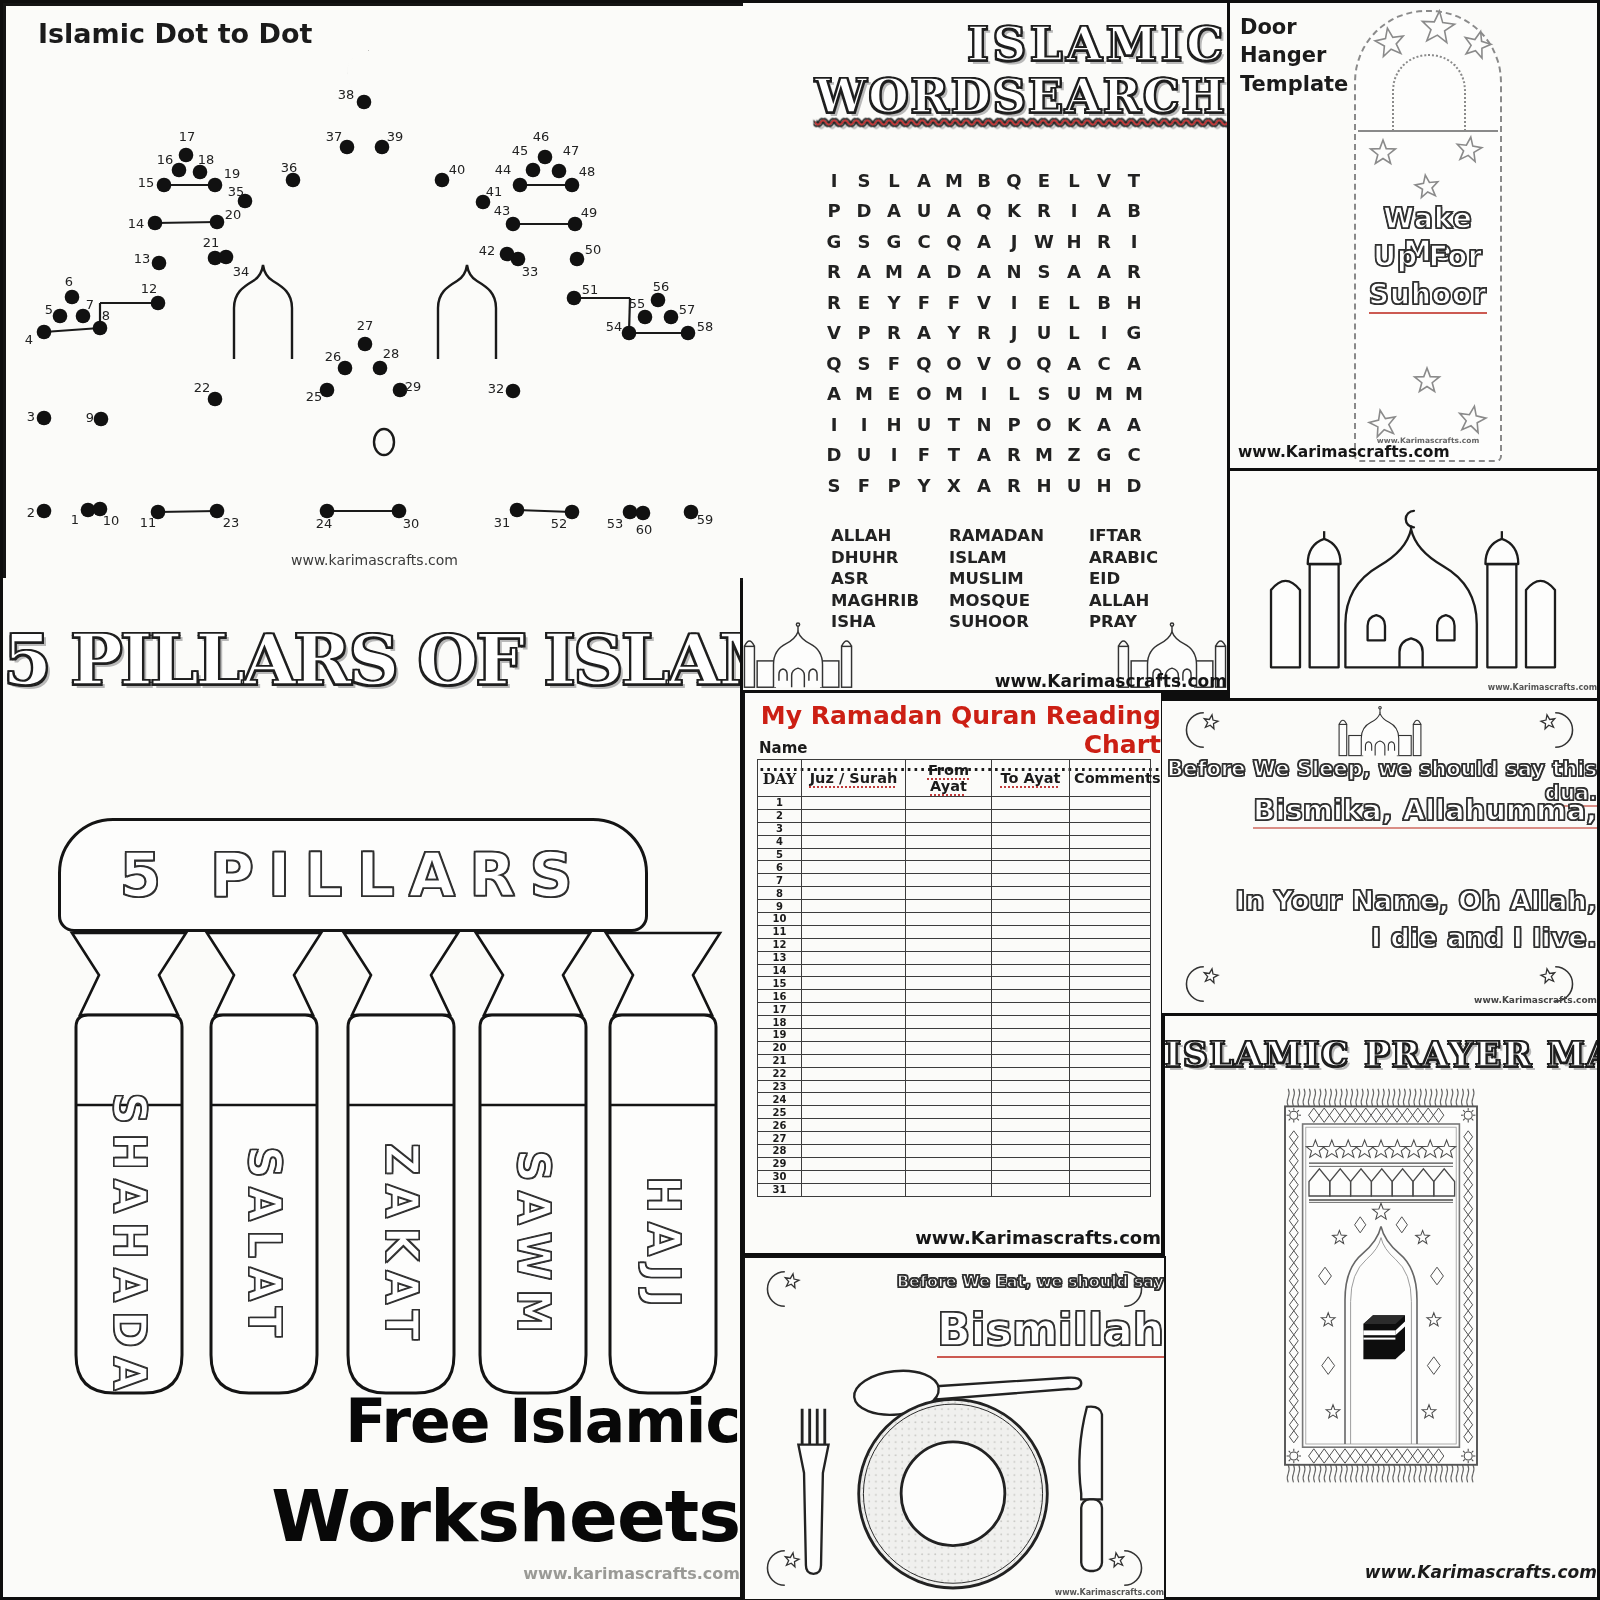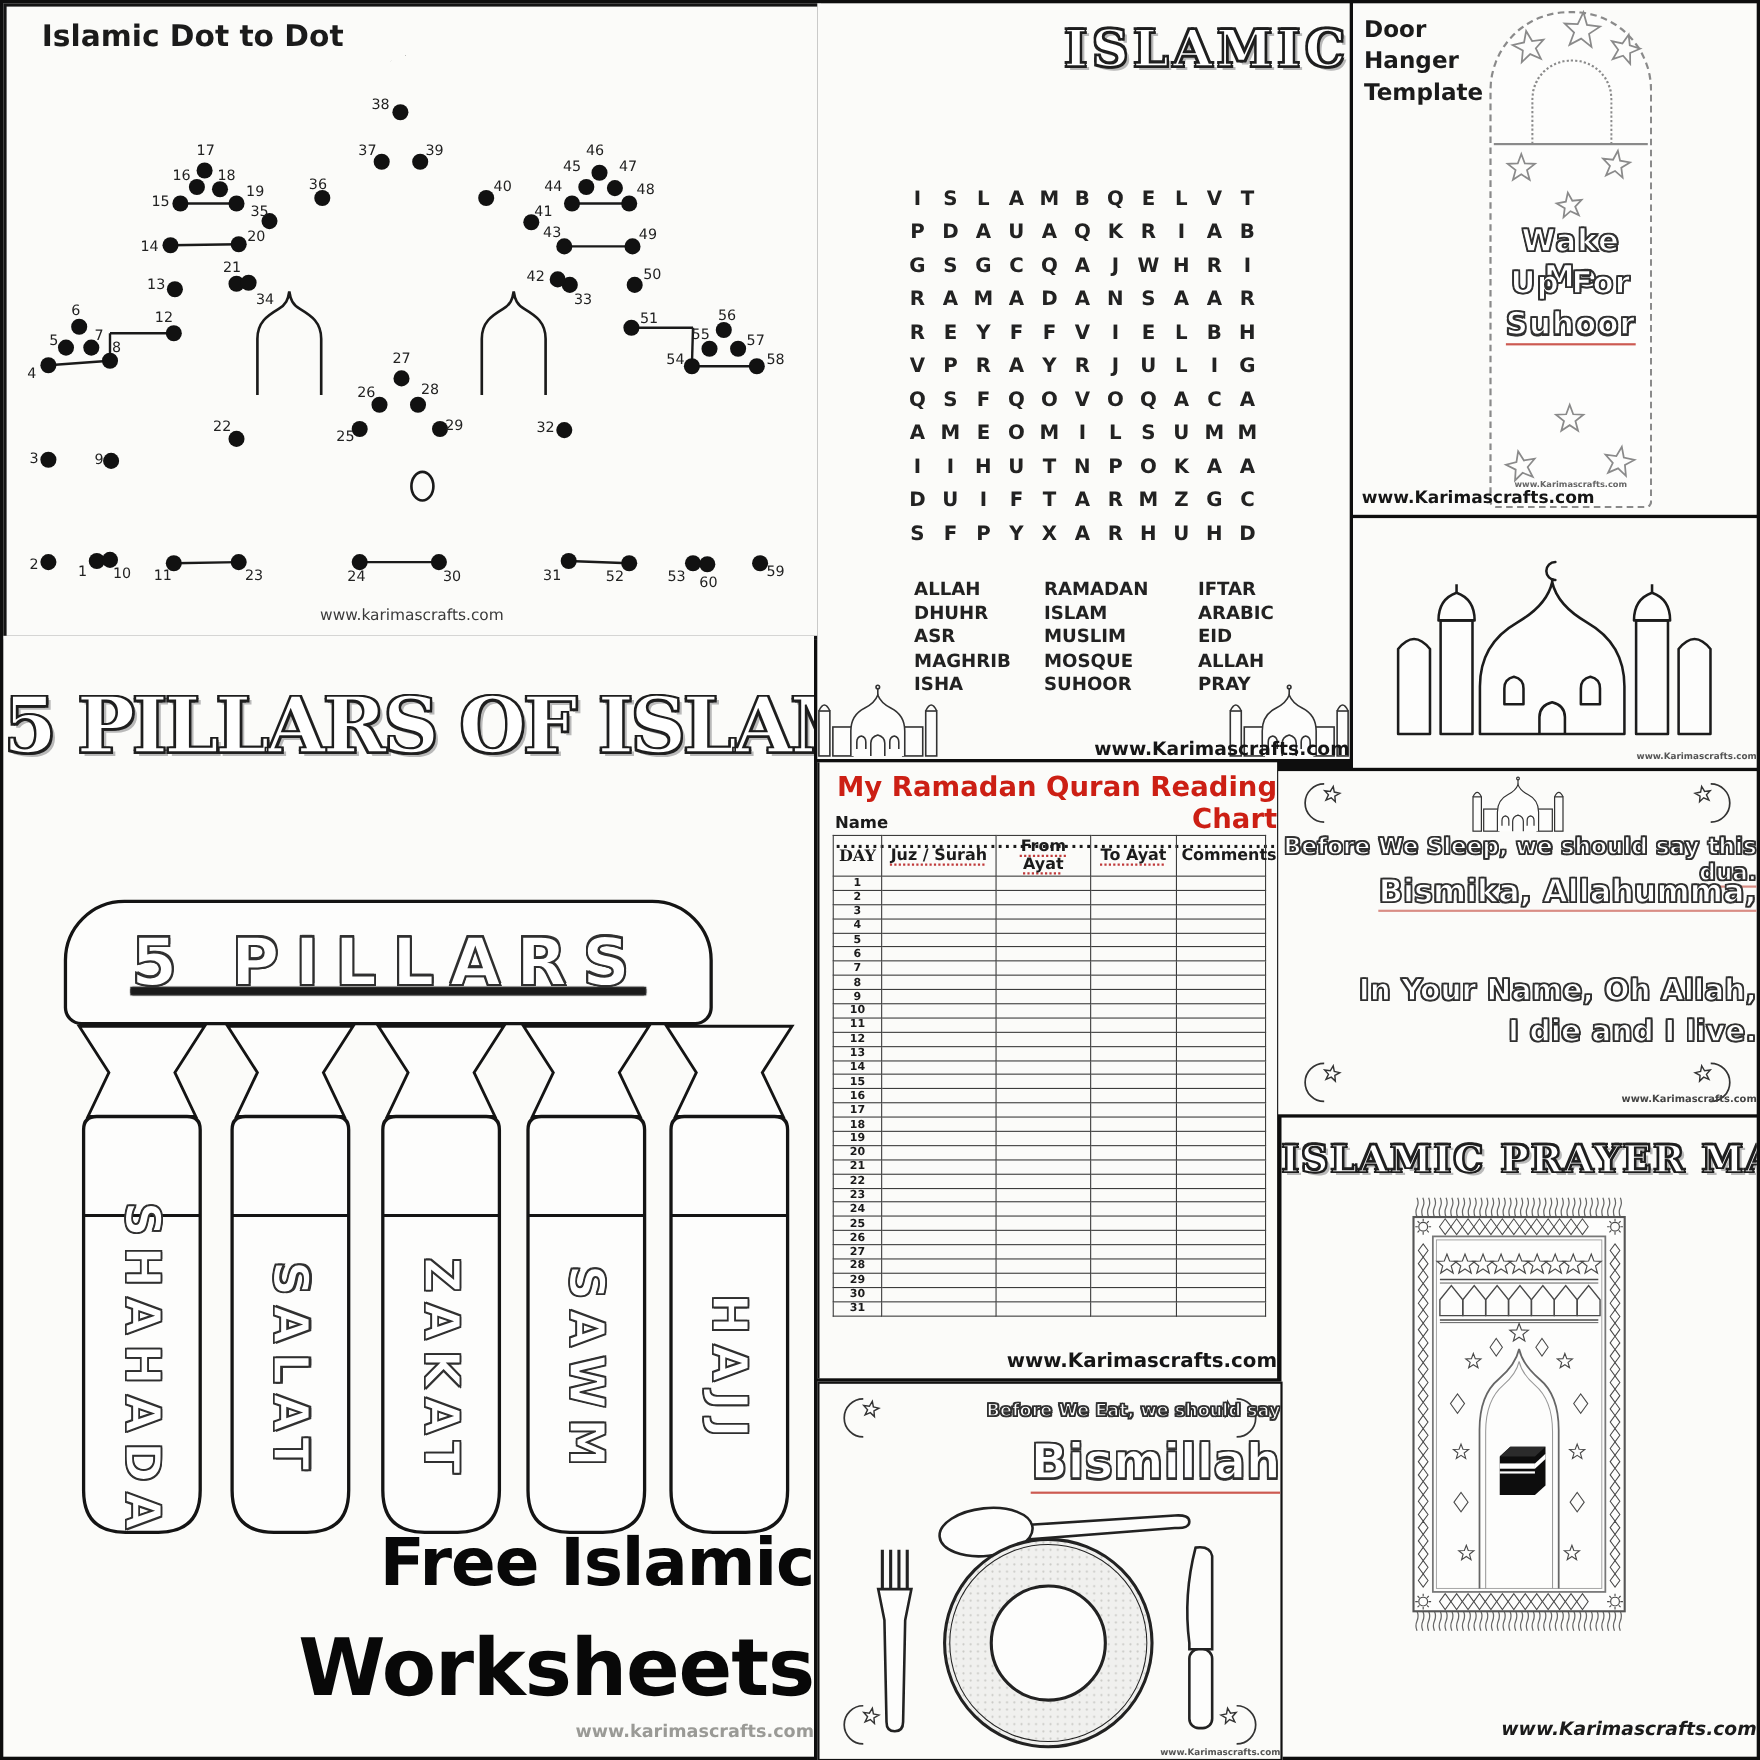--- a/index.html
+++ b/index.html
@@ -47,21 +47,21 @@
   .dh-sitesmall{position:absolute;left:0;width:100%;top:424px;text-align:center;font-size:7.5px;color:#666;font-weight:bold;}
   .dh-site{position:absolute;left:8px;top:440px;font-size:15.5px;}
   .dh-stars{position:absolute;inset:0;pointer-events:none;}
 
   
   .mp-site{top:212px;font-size:8px;color:#555;font-weight:bold;}
 
   
   .pl-heading{top:40px;font-size:70px;letter-spacing:-3px;white-space:nowrap;}
   .pl-banner{position:absolute;left:55px;top:240px;width:584px;height:108px;border:3.5px solid #141414;
-             border-radius:55px 55px 16px 16px;background:#fdfdfc;display:flex;align-items:center;justify-content:center;text-decoration:underline;}
+             border-radius:55px 55px 16px 16px;background:#fdfdfc;display:flex;align-items:center;justify-content:center;}
   .pl-banner span{font-size:60px;letter-spacing:14px;}
   .pillar-label{position:absolute;white-space:nowrap;font-size:44px;letter-spacing:9px;
                 transform:translate(-50%,-50%) rotate(90deg);}
   .pl-f1{top:808px;font-size:60px;font-weight:bold;color:#080808;letter-spacing:-1px;}
   .pl-f2{top:896px;font-size:72px;font-weight:bold;color:#080808;letter-spacing:-1px;}
   .pl-wm{top:986px;font-size:16px;color:#9a9a96;font-weight:bold;}
 
   
   .rc-title{top:8px;font-size:25px;font-weight:bold;color:#cc1f14;}
   .rc-name{position:absolute;left:14px;top:46px;font-size:15px;font-weight:bold;}
@@ -235,20 +235,21 @@
         <text x="699" y="518" font-size="13" text-anchor="middle" fill="#222">59</text>
         <circle cx="637" cy="507" r="7.3" fill="#111"></circle>
         <text x="638" y="528" font-size="13" text-anchor="middle" fill="#222">60</text>
       </svg>
     <div class="dd-title">Islamic Dot to Dot</div>
     <div class="dd-site">www.karimascrafts.com</div>
   </section>
 
   <section class="panel" style="left:743px;top:3px;width:484px;height:687px;">
     <div class="ctr ws-t1 outline-serif">ISLAMIC</div>
+    <div class="ctr ws-t2 outline-serif squiggle">WORDSEARCH</div>
     <div class="ws-grid" id="ws-grid">
         <span>I</span>
         <span>S</span>
         <span>L</span>
         <span>A</span>
         <span>M</span>
         <span>B</span>
         <span>Q</span>
         <span>E</span>
         <span>L</span>

